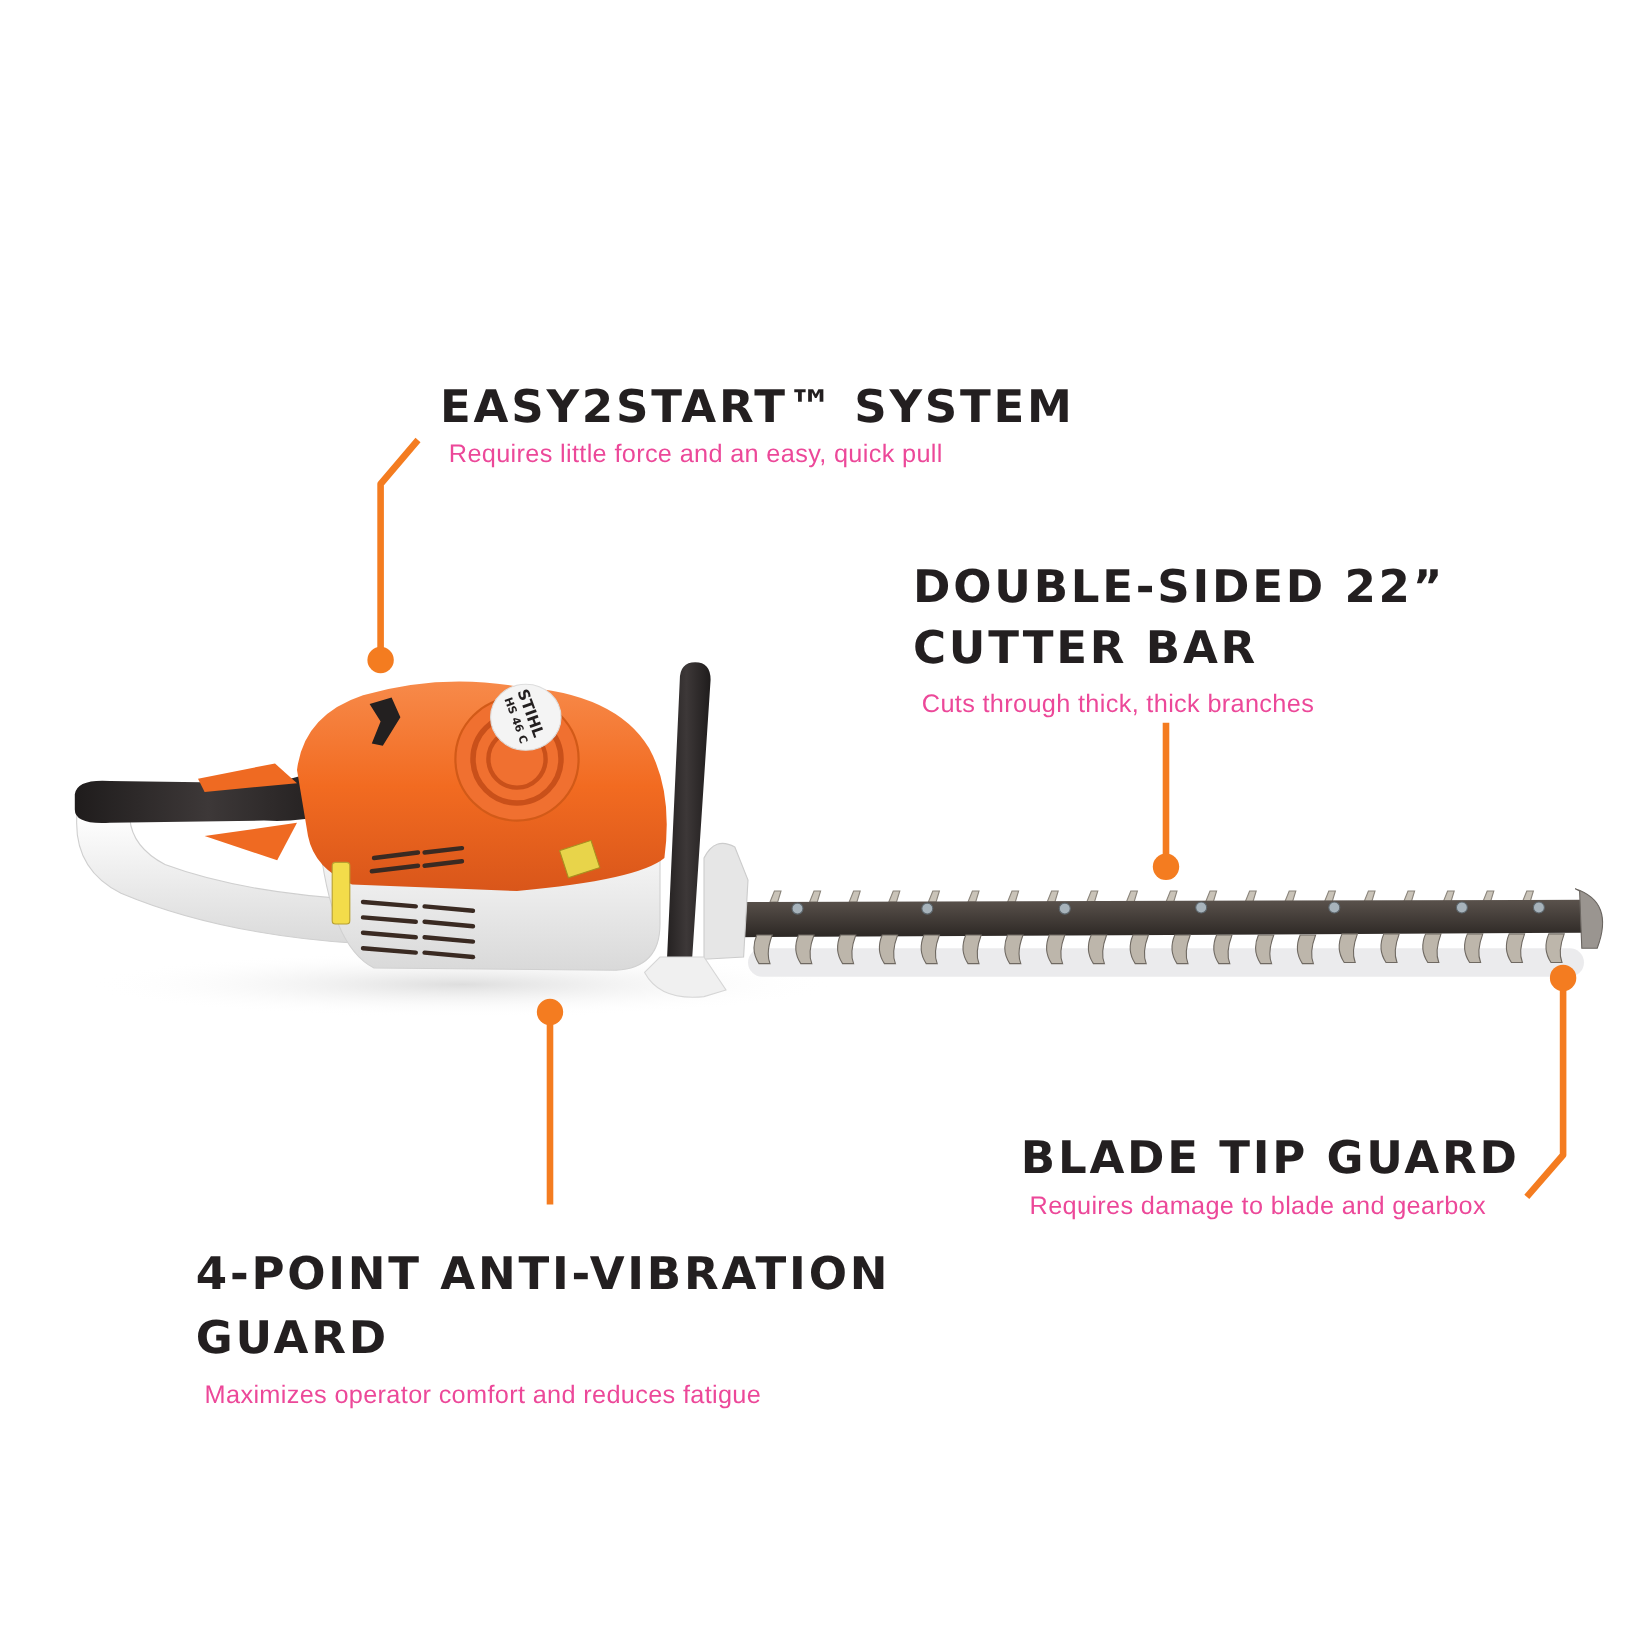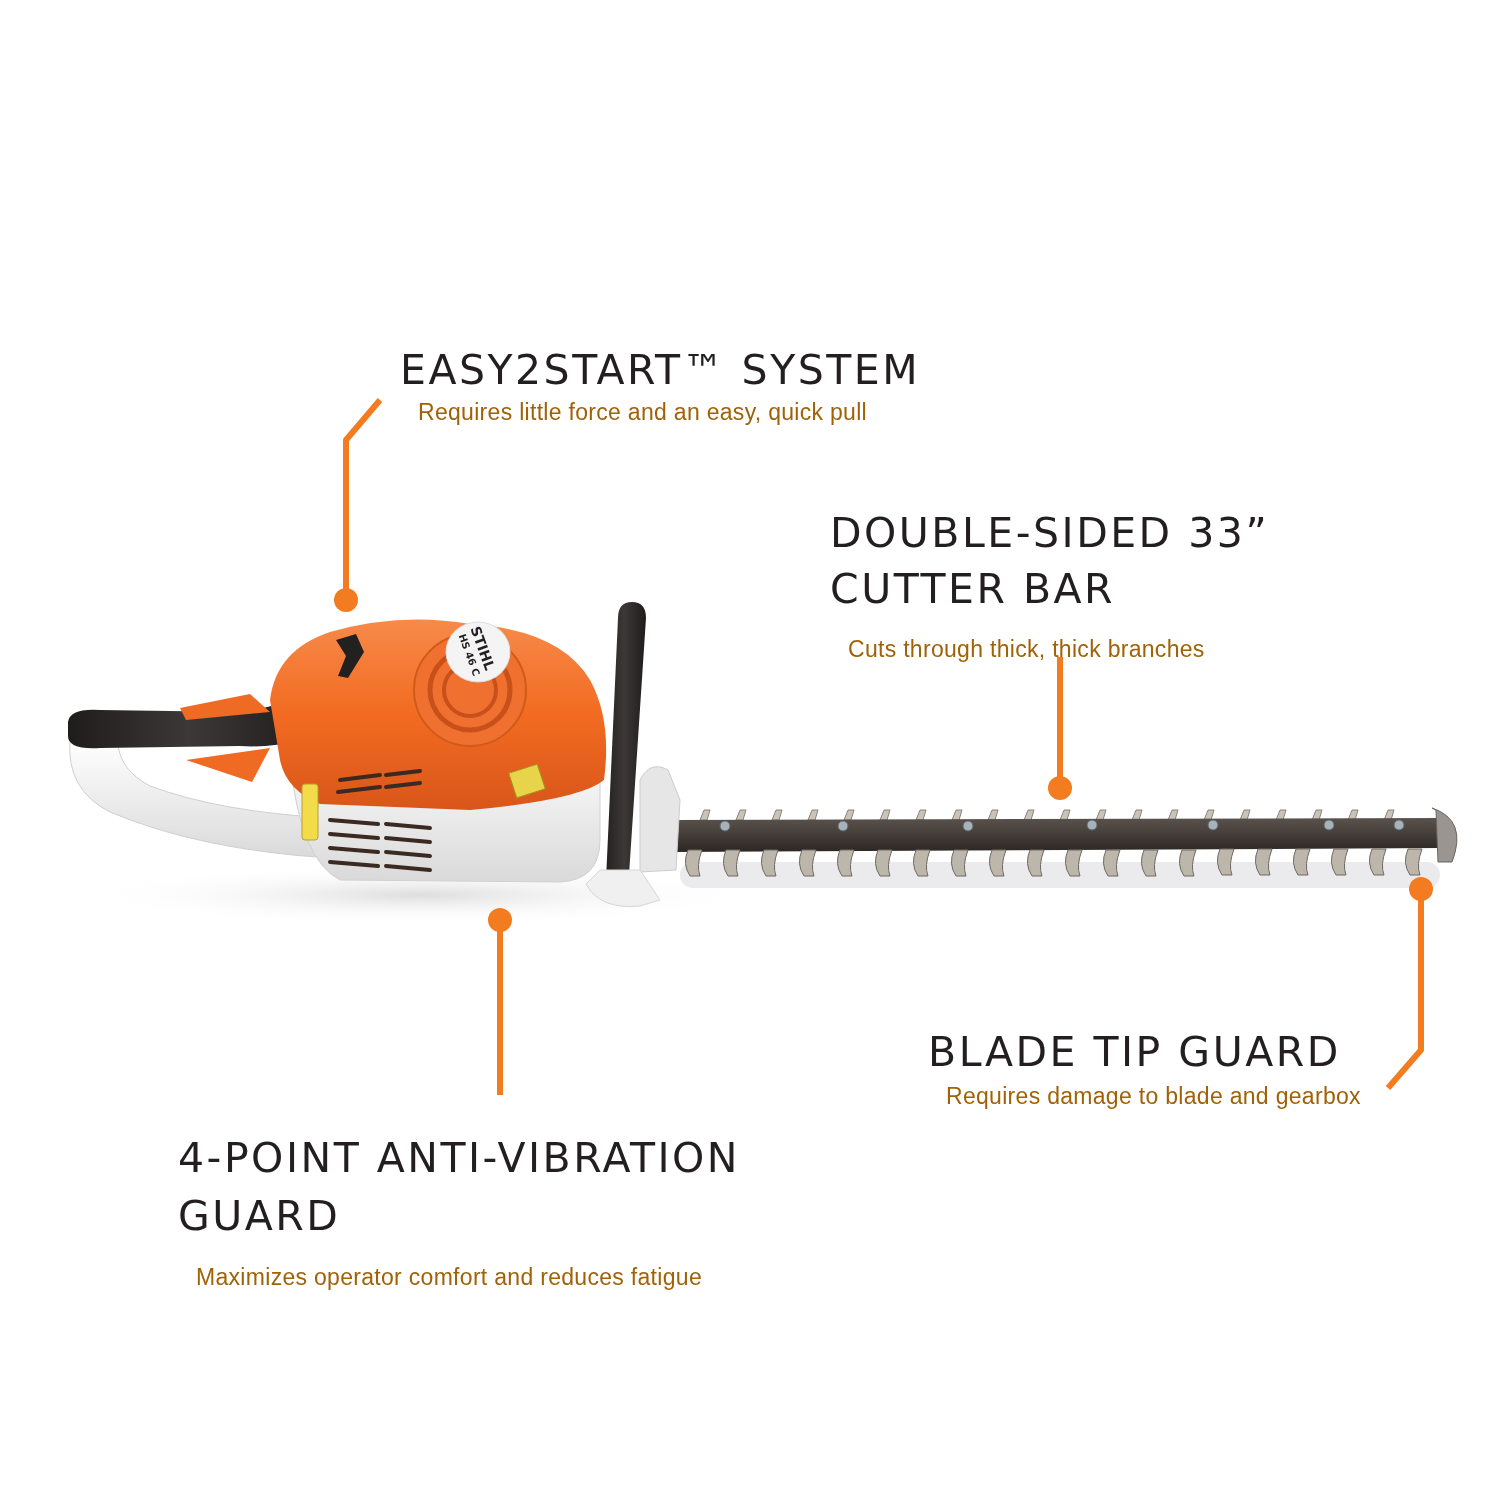--- a/index.html
+++ b/index.html
@@ -1,19 +1,19 @@
 <!DOCTYPE html>
 <html><head>
 <meta charset="utf-8">
 <style>
   html, body { margin:0; padding:0; background:#ffffff; }
   body { width:1500px; height:1500px; position:relative; overflow:hidden; font-family:"DejaVu Sans", sans-serif; color:#231f20; }
   .callout { position:absolute; }
-  .callout h2 { margin:0; font-family:"DejaVu Sans", sans-serif; font-weight:normal; font-size:41px; letter-spacing:2.5px; line-height:56px; color:#231f20; }
-  .callout p { margin:18px; font-family:"Liberation Sans", sans-serif; font-size:23px; letter-spacing:0.3px; color:#a16207; line-height:28px; }
+  .callout h2 { margin:0; font-family:"DejaVu Sans", sans-serif; font-weight:bold; font-size:41px; letter-spacing:2.5px; line-height:56px; color:#231f20; }
+  .callout p { margin:8px; font-family:"Liberation Sans", sans-serif; font-size:23px; letter-spacing:0.3px; color:#ec4899; line-height:28px; }
   #c-easy { left:400px; top:342px; }
   #c-easy p { margin-top:0px; }
   #c-bar { left:830px; top:505px; }
   #c-bar h2 { line-height:56px; }
   #c-av { left:178px; top:1097px; }
   #c-av h2 { line-height:58px;margin-top:32px; }
   #c-tip { left:928px; top:1024px; }
   #c-tip p { margin-top:2px; }
   svg.layer { position:absolute; left:0; top:0; }
 </style>
@@ -166,21 +166,21 @@
   </g>
 </svg>
 
 <div class="callout" id="c-easy">
   <h2>EASY2START™ SYSTEM</h2>
   <p>Requires little force and an easy, quick pull</p>
 </div>
 
 <div class="callout" id="c-bar">
   <h2>
-    <span>DOUBLE-SIDED 33”</span><br>
+    <span>DOUBLE-SIDED 22”</span><br>
     <span>CUTTER BAR</span>
   </h2>
   <p>Cuts through thick, thick branches</p>
 </div>
 
 <div class="callout" id="c-av">
   <h2>
     <span>4-POINT ANTI-VIBRATION</span><br>
     <span>GUARD</span>
   </h2>

